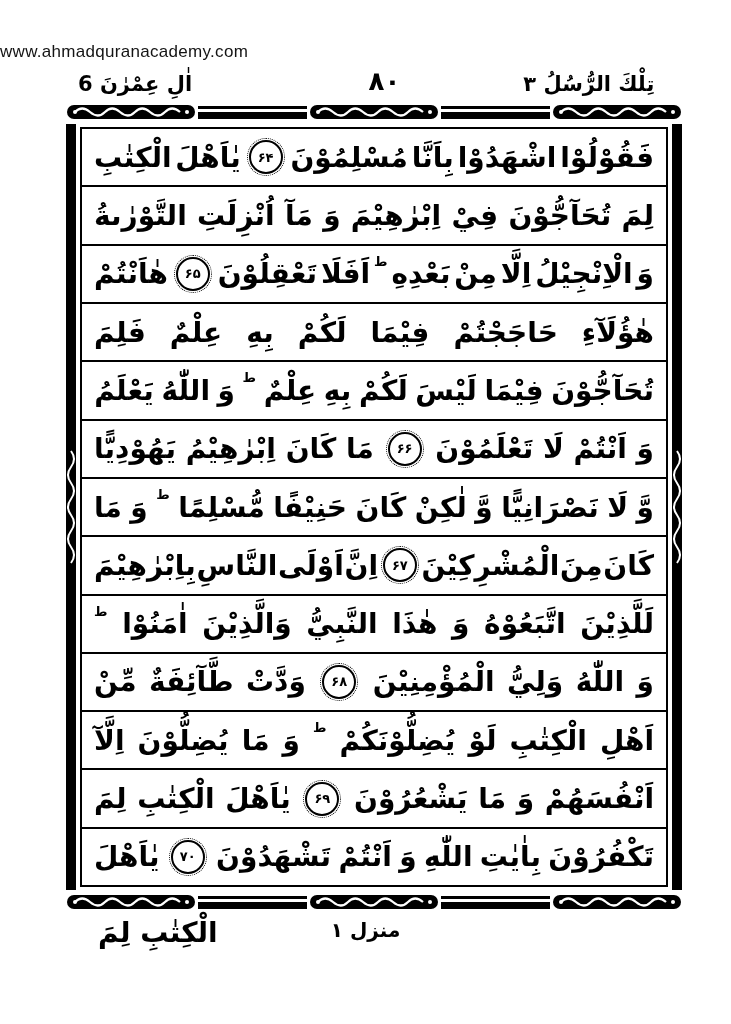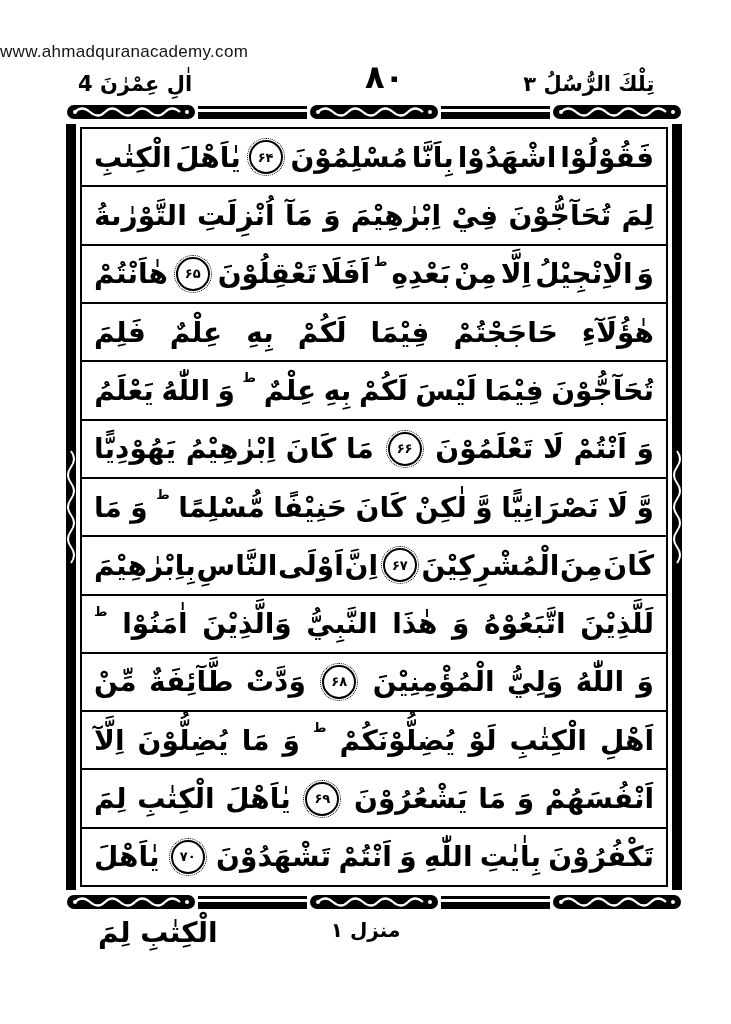--- a/index.html
+++ b/index.html
@@ -11,21 +11,21 @@
   .site-url{
     position:absolute;top:42px;left:0;width:100%;text-align:left;
     font-family:"Liberation Sans","DejaVu Sans",sans-serif;
     font-size:17px;color:#141414;letter-spacing:.3px;
   }
   .header-row{
     position:absolute;top:62px;left:40px;right:40px;height:34px;
     display:flex;align-items:flex-end;
   }
   .header-row .h-surah{flex:1;text-align:left;font-size:21px;font-weight:bold;padding-left:38px;}
-  .header-row .h-num{flex:1;text-align:center;font-size:32px;font-weight:bold;}
+  .header-row .h-num{flex:1;text-align:center;font-size:26px;font-weight:bold;}
   .header-row .h-juz{flex:1;text-align:center;font-size:21px;font-weight:bold;}
 
   .frame{
     position:absolute;left:66px;top:100px;width:616px;height:814px;
     display:flex;flex-direction:column;background:#fff;
   }
   .band{height:24px;display:flex;align-items:center;gap:3px;padding:0 1px;background:#fff;}
   .band svg{flex:none;display:block;}
   .connector{flex:1;height:13px;background:linear-gradient(to bottom,#000 0 3px,#fff 3px 6px,#000 6px 13px);}
   .middle{flex:1;display:flex;min-height:0;}
@@ -60,21 +60,21 @@
   }
 </style>
 </head>
 <body>
 
 <div class="page">
 
   <div class="site-url">www.ahmadquranacademy.com</div>
 
   <div class="header-row">
-    <span class="h-surah" dir="rtl">اٰلِ عِمْرٰنَ 4</span>
+    <span class="h-surah" dir="rtl">اٰلِ عِمْرٰنَ 6</span>
     <span class="h-num">٨٠</span>
     <span class="h-juz" dir="rtl">تِلْكَ الرُّسُلُ ٣</span>
   </div>
 
   <div class="frame">
 
     <div class="band">
       <svg width="128" height="18" viewBox="0 0 128 18">
           <rect x="0" y="2" width="128" height="14" rx="7" fill="#000"></rect>
           <path d="M8 9 q7 -7 15 0 t15 0 t15 0 t15 0 t15 0 t15 0 t15 0" stroke="#fff" stroke-width="2.2" fill="none"></path>

